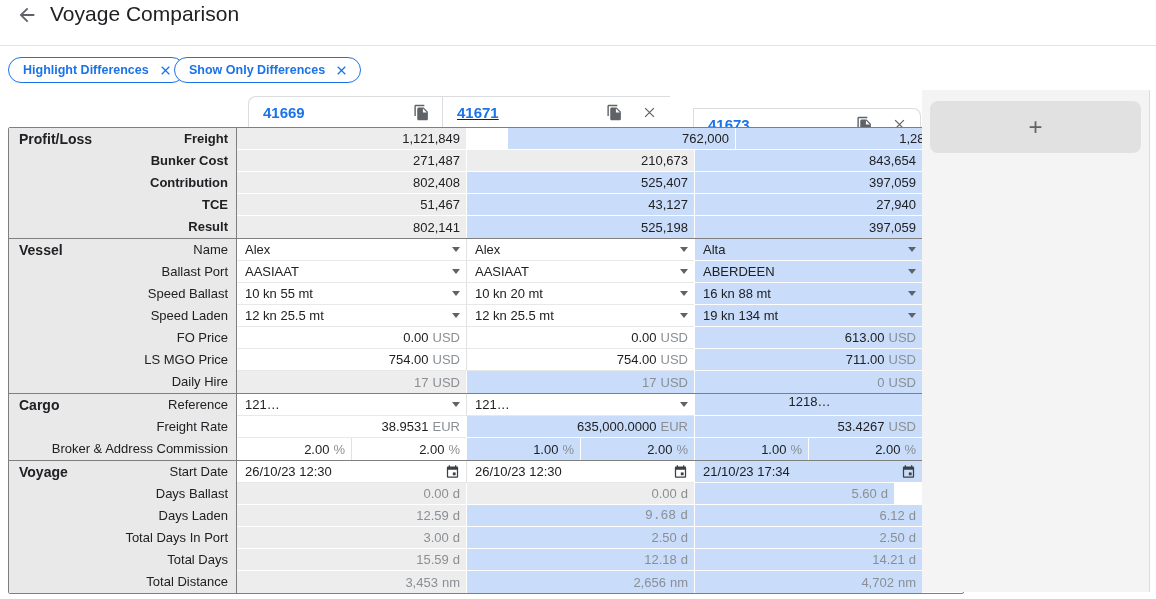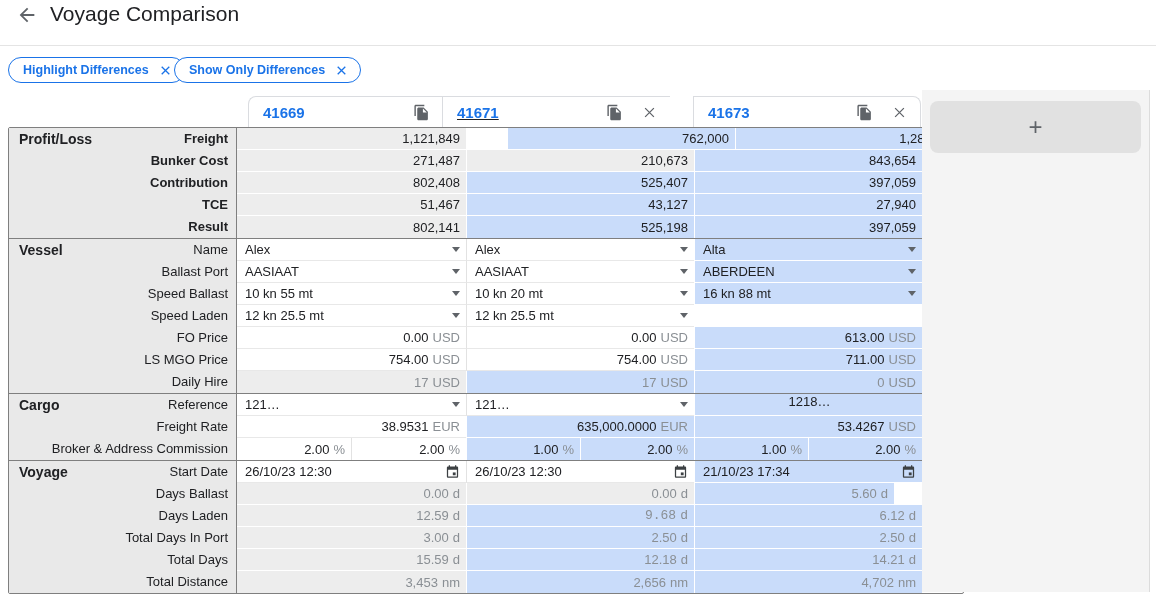--- a/index.html
+++ b/index.html
@@ -111,21 +111,21 @@
           <svg width="17" height="17" viewBox="0 0 24 24" fill="#5f6368">
             <path d="M16 1H4c-1.1 0-2 .9-2 2v14h2V3h12V1zm-1 4l6 6v10c0 1.1-.9 2-2 2H7.99C6.89 23 6 22.1 6 21l.01-14c0-1.1.89-2 1.99-2h7zm-1 7h5.5L14 6.5V12z"></path>
           </svg>
         </span>
         <span class="hicon">
           <svg width="15" height="15" viewBox="0 0 24 24">
             <path fill="none" stroke="#5f6368" stroke-width="2" d="M5 5l14 14M19 5L5 19"></path>
           </svg>
         </span>
       </div>
-      <div class="col-header" style="left: 693px; width: 228px; border-right: 1px solid var(--light-border); border-top-right-radius: 8px;">
+      <div class="col-header" style="left: 693px; width: 228px; border-right: 1px solid var(--light-border); border-top-right-radius: 8px; margin-top: 12px;">
         <span class="col-id">41673</span>
         <span class="hsp"></span>
         <span class="hicon">
           <svg width="17" height="17" viewBox="0 0 24 24" fill="#5f6368">
             <path d="M16 1H4c-1.1 0-2 .9-2 2v14h2V3h12V1zm-1 4l6 6v10c0 1.1-.9 2-2 2H7.99C6.89 23 6 22.1 6 21l.01-14c0-1.1.89-2 1.99-2h7zm-1 7h5.5L14 6.5V12z"></path>
           </svg>
         </span>
         <span class="hicon">
           <svg width="15" height="15" viewBox="0 0 24 24">
             <path fill="none" stroke="#5f6368" stroke-width="2" d="M5 5l14 14M19 5L5 19"></path>
@@ -246,20 +246,24 @@
           </div>
         </div>
         <div class="trow">
           <div class="lab">Speed Laden</div>
           <div class="cell bg-white" style="width: 229px; border-bottom: 1px solid rgb(232, 232, 232);">
             <span class="val">12 kn 25.5 mt</span>
             <span class="chev"></span>
           </div>
           <div class="cell bg-white" style="width: 228px; border-left: 1px solid rgb(226, 226, 226); border-bottom: 1px solid rgb(232, 232, 232);">
             <span class="val">12 kn 25.5 mt</span>
+            <span class="chev"></span>
+          </div>
+          <div class="cell bg-blue" style="width: 228px; border-left: 1px solid rgb(255, 255, 255); border-bottom: 1px solid rgb(255, 255, 255);">
+            <span class="val">19 kn 134 mt</span>
             <span class="chev"></span>
           </div>
         </div>
         <div class="trow">
           <div class="lab">FO Price</div>
           <div class="cell bg-white num" style="width: 229px; border-bottom: 1px solid rgb(232, 232, 232);">
             <span class="val">0.00</span>
             <span class="unit">USD</span>
           </div>
           <div class="cell bg-white num" style="width: 228px; border-left: 1px solid rgb(226, 226, 226); border-bottom: 1px solid rgb(232, 232, 232);">

